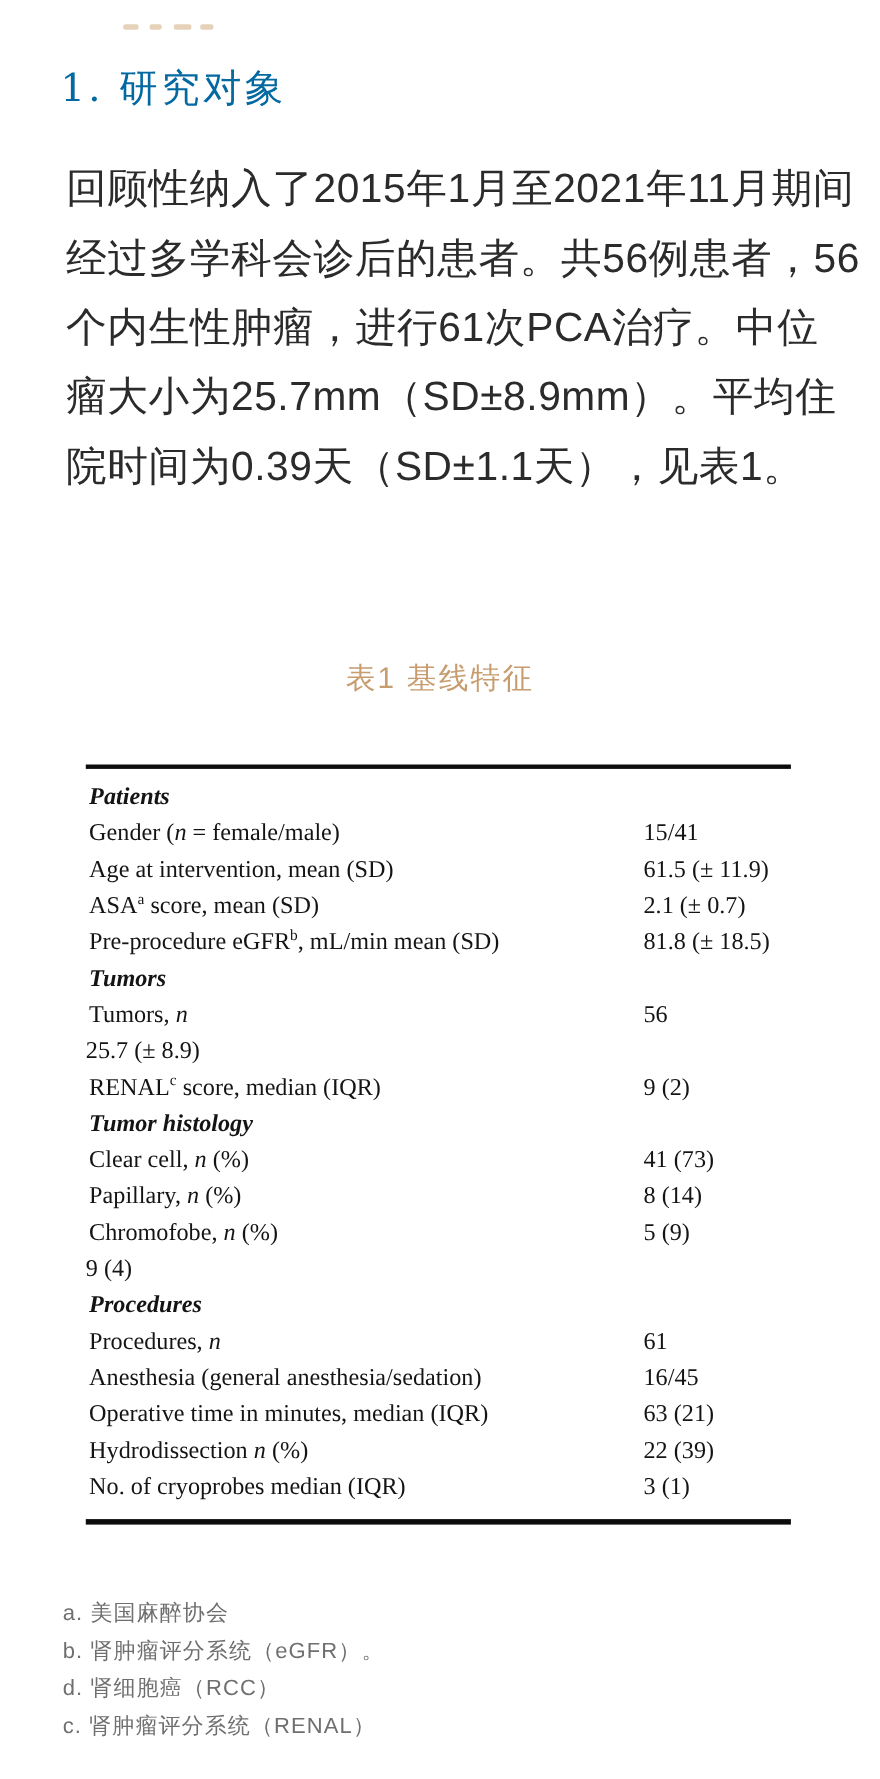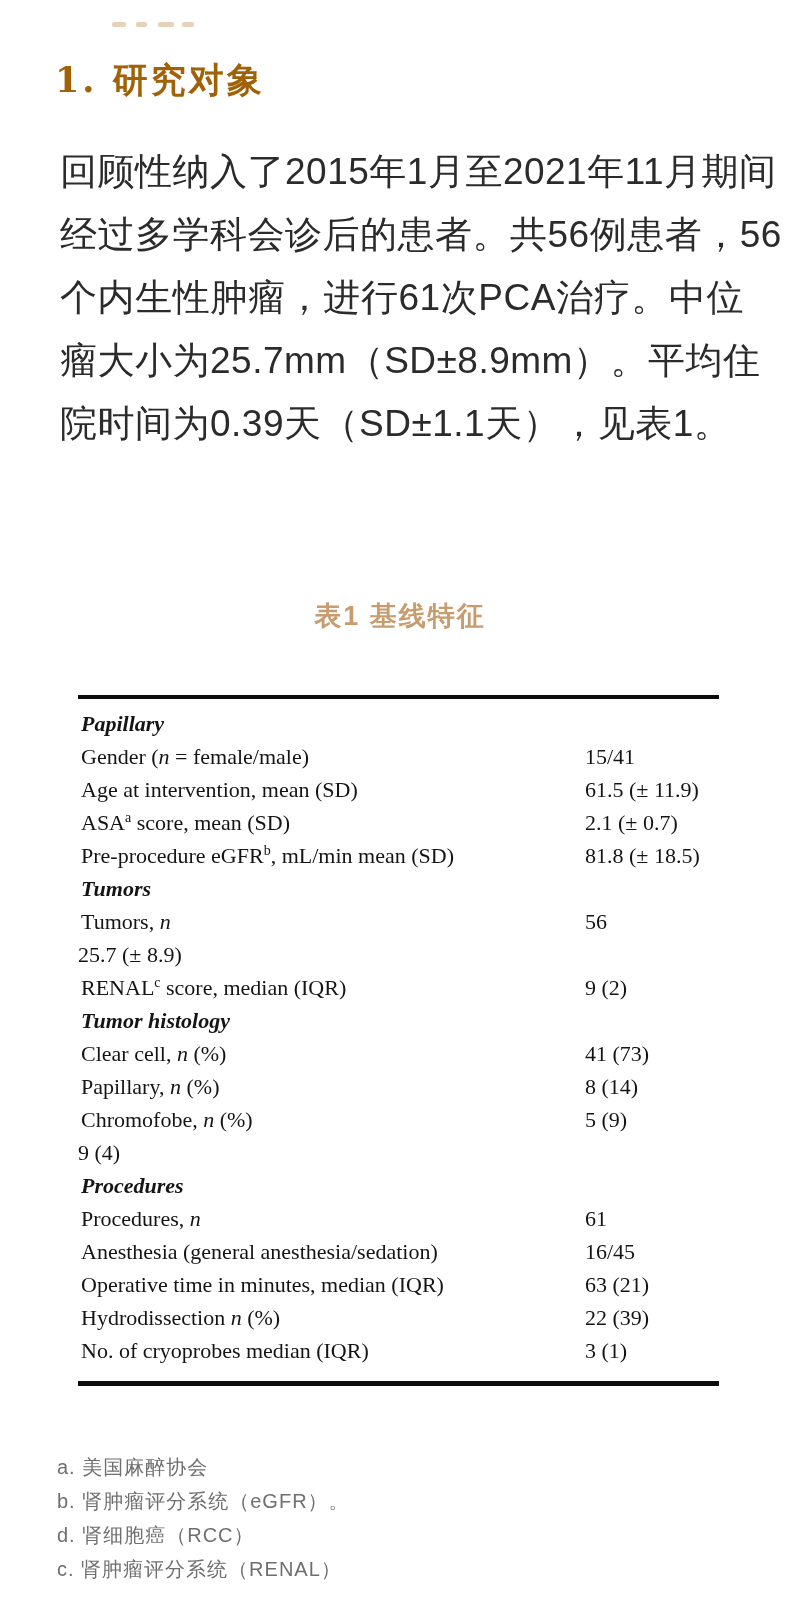--- a/index.html
+++ b/index.html
@@ -21,24 +21,24 @@
   .artifact span:nth-child(1) { left: 2px;  width: 14px; }
   .artifact span:nth-child(2) { left: 26px; width: 11px; }
   .artifact span:nth-child(3) { left: 48px; width: 16px; }
   .artifact span:nth-child(4) { left: 72px; width: 12px; }
 
   .heading {
     position: absolute;
     left: 55px;
     top: 34px;
     font-family: "DejaVu Serif", "Liberation Serif", serif;
-    font-weight: 700;
+    font-weight: 400;
     font-size: 35px;
     letter-spacing: 3px;
-    color: #a16207;
+    color: #0369a1;
     white-space: nowrap;
   }
 
   .intro {
     position: absolute;
     left: 60px;
     top: 140px;
     width: 684px;
     color: #2b2b2b;
   }
@@ -54,21 +54,21 @@
   }
   .intro .line:last-child { text-align-last: left; }
 
   .table-title {
     position: absolute;
     left: 0;
     top: 598px;
     width: 800px;
     text-align: center;
     font-size: 27px;
-    font-weight: 700;
+    font-weight: 400;
     letter-spacing: 2px;
     color: #c79c6e;
   }
 
   .table-wrap {
     position: absolute;
     left: 78px;
     top: 695px;
     width: 641px;
     border-top: 4px solid #0c0c0c;
@@ -121,21 +121,21 @@
   <div class="line">个内生性肿瘤，进行61次PCA治疗。中位</div>
   <div class="line">瘤大小为25.7mm（SD±8.9mm）。平均住</div>
   <div class="line">院时间为0.39天（SD±1.1天），见表1。</div>
 </div>
 
 <div class="table-title">表1 基线特征</div>
 
 <div class="table-wrap">
   <div id="table-body">
       <div class="trow section">
-        <div class="tlabel"><span>Papillary</span></div>
+        <div class="tlabel"><span>Patients</span></div>
         <div class="tvalue"></div>
       </div>
       <div class="trow">
         <div class="tlabel"><span>Gender (</span><span class="it">n</span><span> = female/male)</span></div>
         <div class="tvalue">15/41</div>
       </div>
       <div class="trow">
         <div class="tlabel"><span>Age at intervention, mean (SD)</span></div>
         <div class="tvalue">61.5 (± 11.9)</div>
       </div>

